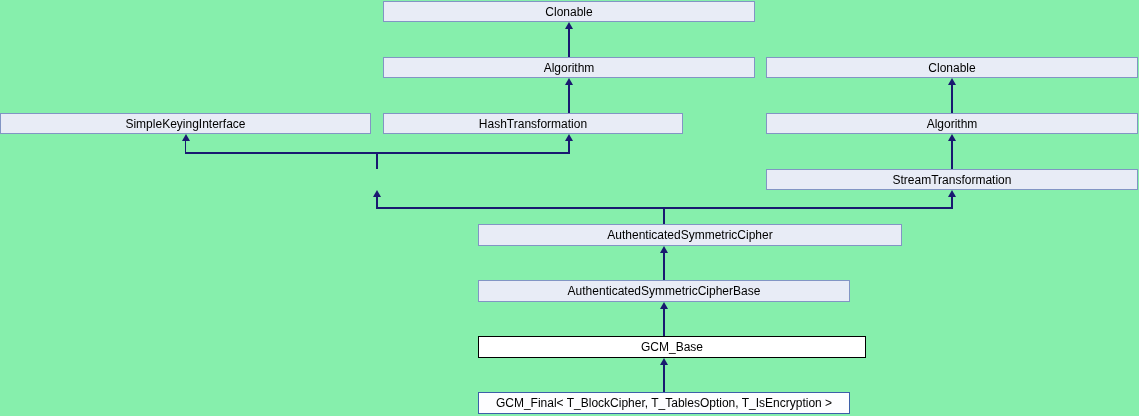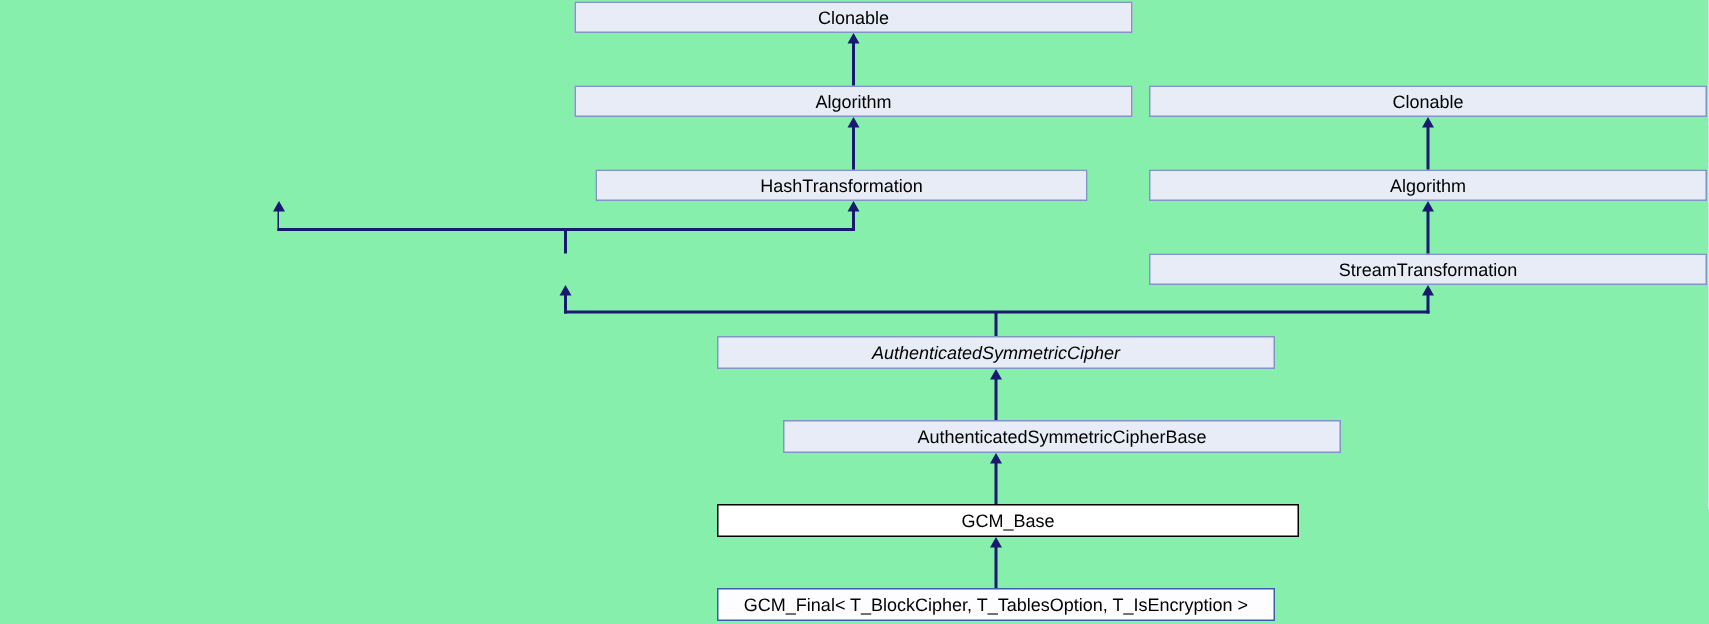--- a/index.html
+++ b/index.html
@@ -51,25 +51,26 @@
     border-bottom: 7px solid var(--edge, #191970);
   }
 </style>
 </head>
 <body>
 
 <div id="stage" style="width: 1139px; height: 416px;">
     <div class="node default" style="left: 383px; top: 1px; width: 372px; height: 21px;">Clonable</div>
     <div class="node default" style="left: 383px; top: 57px; width: 372px; height: 21px;">Algorithm</div>
     <div class="node default" style="left: 766px; top: 57px; width: 372px; height: 21px;">Clonable</div>
-    <div class="node default" style="left: 397px; top: 113px; width: 328px; height: 21px;">HashTransformation</div>
+    <div class="node default" style="left: 0px; top: 113px; width: 371px; height: 21px;">SimpleKeyingInterface</div>
+    <div class="node default" style="left: 383px; top: 113px; width: 300px; height: 21px;">HashTransformation</div>
     <div class="node default" style="left: 766px; top: 113px; width: 372px; height: 21px;">Algorithm</div>
     <div class="node default" style="left: 766px; top: 169px; width: 372px; height: 21px;">StreamTransformation</div>
-    <div class="node default" style="left: 478px; top: 224px; width: 372px; height: 22px; font-style: italic;">AuthenticatedSymmetricCipher</div>
-    <div class="node default" style="left: 478px; top: 280px; width: 372px; height: 22px; margin-left: 44px;">AuthenticatedSymmetricCipherBase</div>
+    <div class="node default" style="left: 478px; top: 224px; width: 424px; height: 22px;">AuthenticatedSymmetricCipher</div>
+    <div class="node default" style="left: 478px; top: 280px; width: 372px; height: 22px;">AuthenticatedSymmetricCipherBase</div>
     <div class="node current" style="left: 478px; top: 336px; width: 388px; height: 22px;">GCM_Base</div>
     <div class="node highlight-border" style="left: 478px; top: 392px; width: 372px; height: 22px; text-align: center;">GCM_Final&lt; T_BlockCipher, T_TablesOption, T_IsEncryption &gt;</div>
     <div class="edge-line" style="left: 568.25px; top: 28px; width: 1.5px; height: 29px;"></div>
     <div class="arrowhead" style="left: 565px; top: 22px;"></div>
     <div class="edge-line" style="left: 568.25px; top: 84px; width: 1.5px; height: 29px;"></div>
     <div class="arrowhead" style="left: 565px; top: 78px;"></div>
     <div class="edge-line" style="left: 951.25px; top: 84px; width: 1.5px; height: 29px;"></div>
     <div class="arrowhead" style="left: 948px; top: 78px;"></div>
     <div class="edge-line" style="left: 951.25px; top: 140px; width: 1.5px; height: 29px;"></div>
     <div class="arrowhead" style="left: 948px; top: 134px;"></div>

